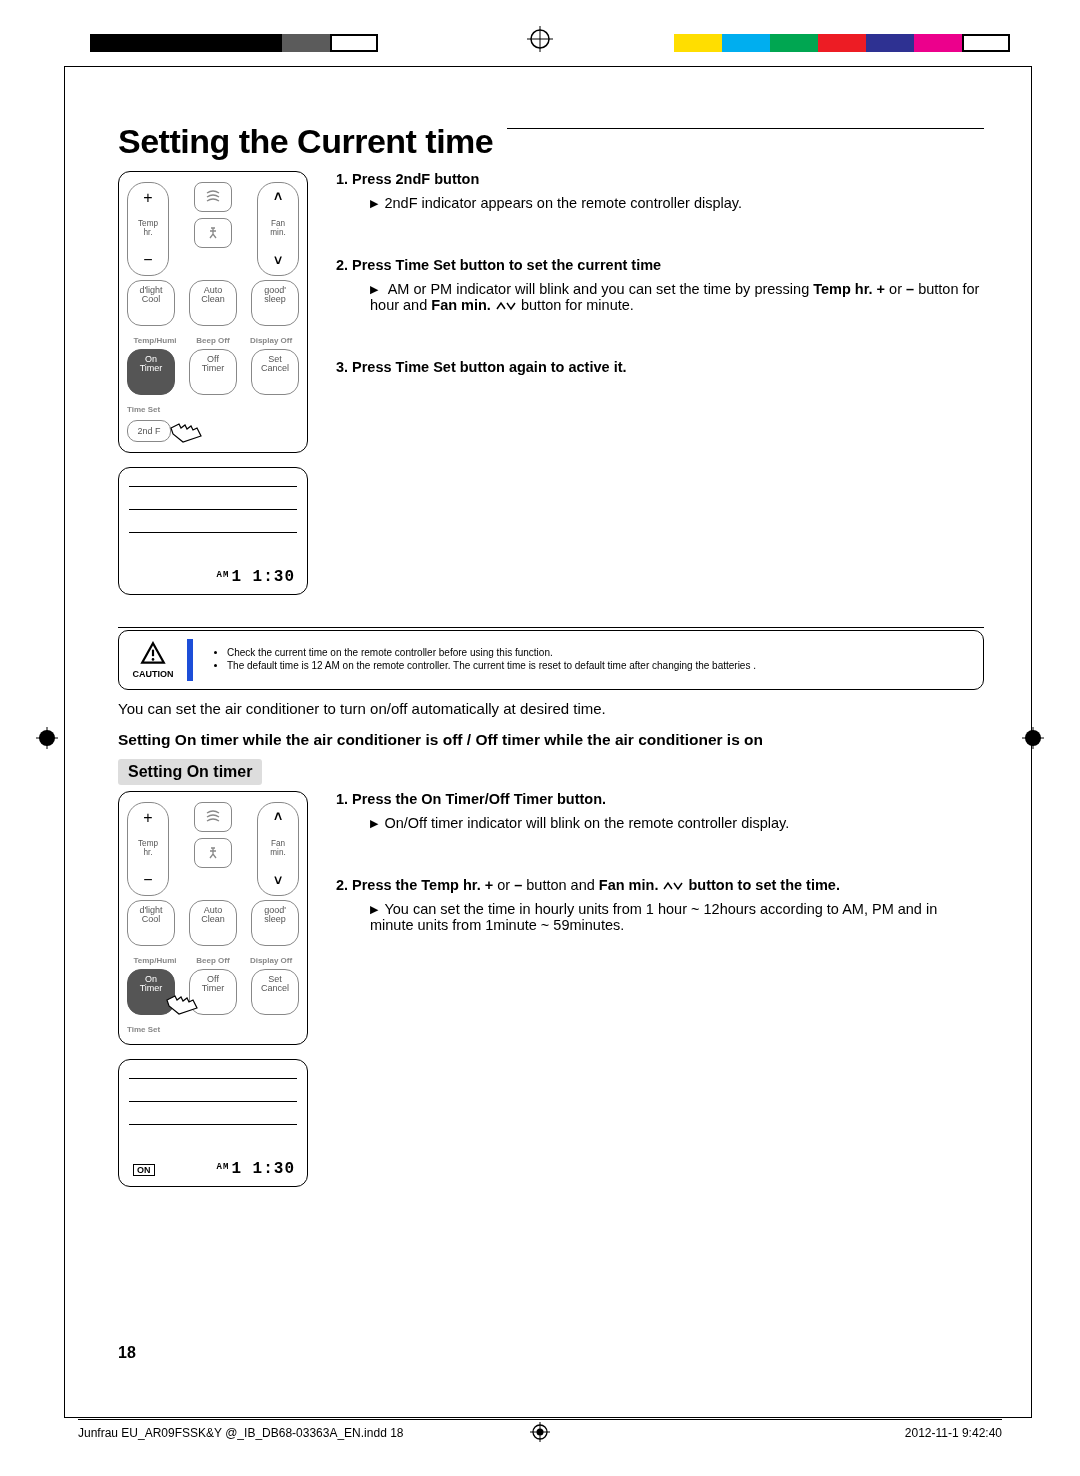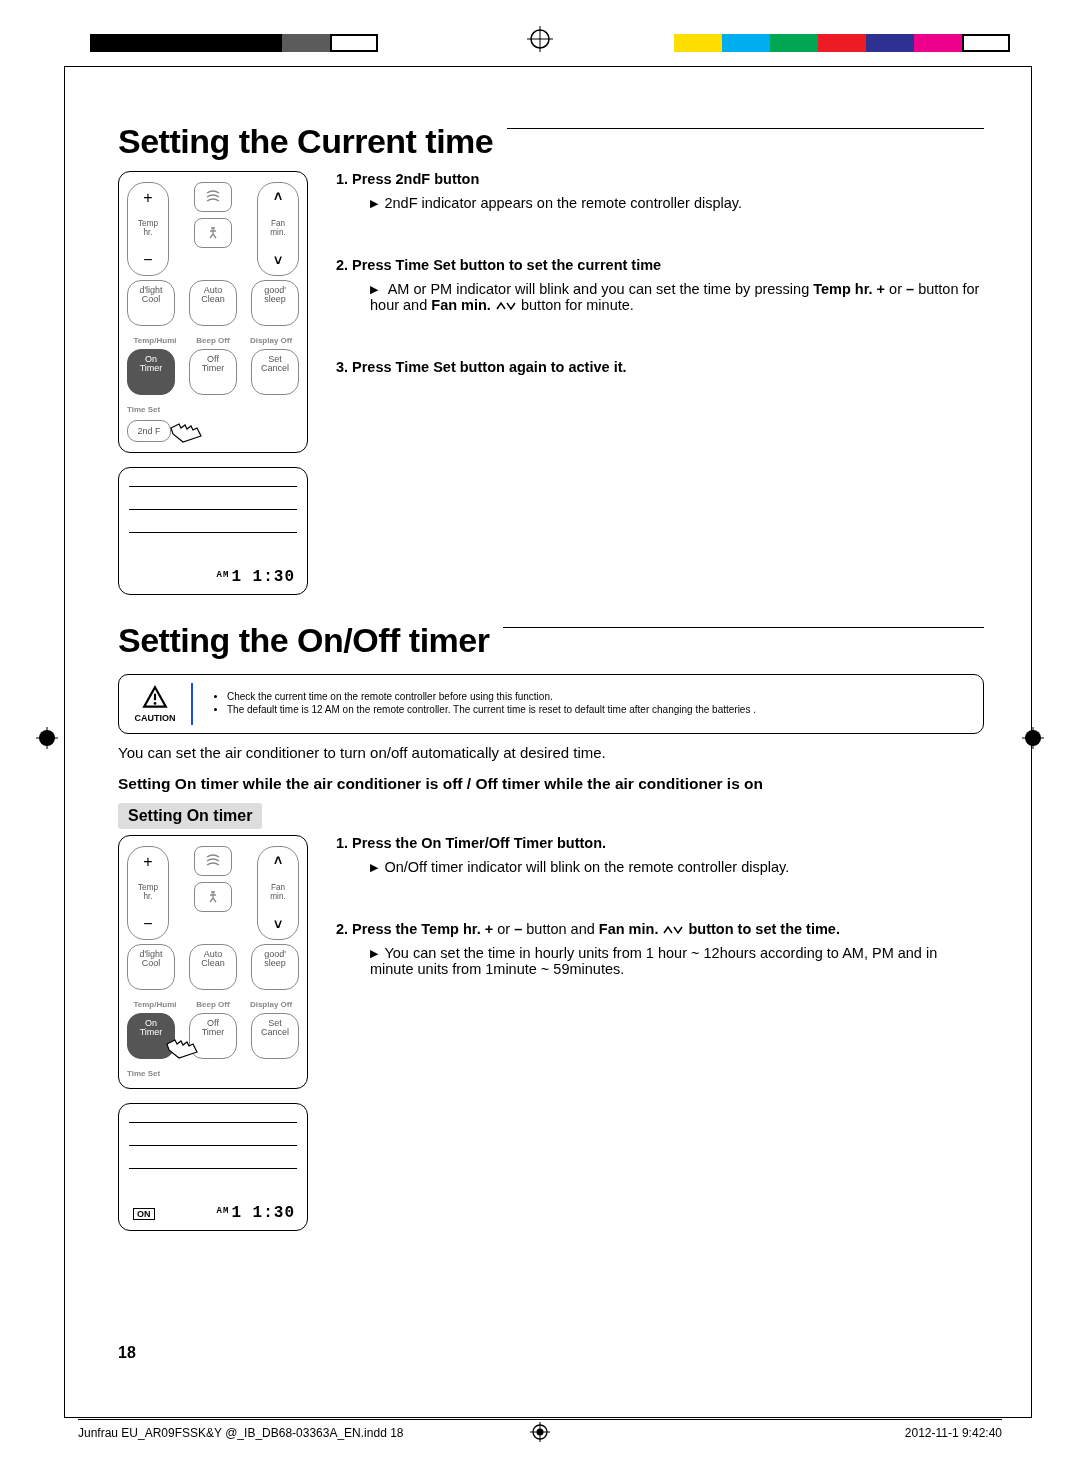--- a/index.html
+++ b/index.html
@@ -90,21 +90,21 @@
   ol.steps .step-title { font-weight: 700; }
   .sub-bul { margin: 8px 0 0 0; padding-left: 18px; font-size: 14.5px; }
   .tri::before { content: "▶"; font-size: 11px; margin-right: 6px; position: relative; top: -1px; }
   .caution-box {
     border: 1px solid #000;
     border-radius: 10px;
     display: flex;
     padding: 8px 12px 8px 8px;
     margin: 8px 0 10px 0;
   }
-  .caution-icon { width: 66px; text-align: center; font-size: 9px; font-weight:700; border-right:2px solid #1d4ed8; padding-right:8px; margin-right:10px; display:flex; flex-direction:column; align-items:center; justify-content:center; gap:2px; }
+  .caution-icon { width: 66px; text-align: center; font-size: 9px; font-weight:700; border-right:6px solid #1d4ed8; padding-right:8px; margin-right:10px; display:flex; flex-direction:column; align-items:center; justify-content:center; gap:2px; }
   .caution-icon svg { width:26px; height:26px; }
   .caution-list { margin:8px; padding-left: 16px; font-size: 10px; }
   .caution-list li { margin-bottom: 2px; }
   .bold { font-weight: 700; }
   .bold-para { font-size: 15.5px; font-weight:700; margin: 10px 0 10px 0; }
   .tag-box { display:inline-block; background:#ddd; padding:4px 10px; border-radius:3px; font-weight:700; font-size:16px; margin-bottom:6px; }
   .page-num { position: absolute; left: 0; bottom: -6px; font-weight:700; font-size:16px; }
   .footer { position: absolute; left: 78px; right: 78px; bottom: 36px; border-top:1px solid #000; font-size:12px; display:flex; justify-content:space-between; padding-top:6px; align-items:center; }
   .footer .reg { position:absolute; left:50%; top:2px; transform:translateX(-50%); }
   .arrows-inline svg { vertical-align: middle; }
@@ -245,21 +245,20 @@
         <li style="margin-bottom:0;">
           <span class="step-title"><span>Press </span><span>Time Set</span><span> button again to active it.</span></span>
         </li>
       </ol>
     </div>
   </div>
 
   
   <div style="height:26px;"></div>
   <div class="h1-rule">
-    <h1>Setting the On/Off timer</h1>
     <div class="line"></div>
   </div>
 
   <div class="caution-box">
     <div class="caution-icon">
       <svg viewBox="0 0 24 24">
           <path d="M12 2 L22 20 L2 20 Z" fill="none" stroke="#000" stroke-width="2"></path>
           <line x1="12" y1="8" x2="12" y2="14" stroke="#000" stroke-width="2"></line>
           <circle cx="12" cy="17" r="1.2" fill="#000"></circle>
         </svg>

